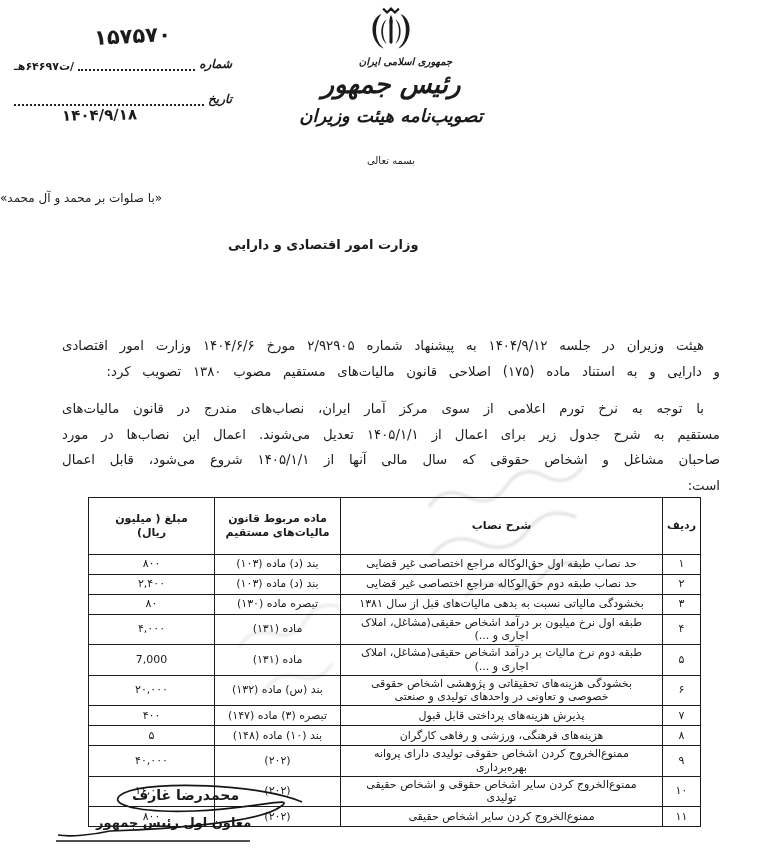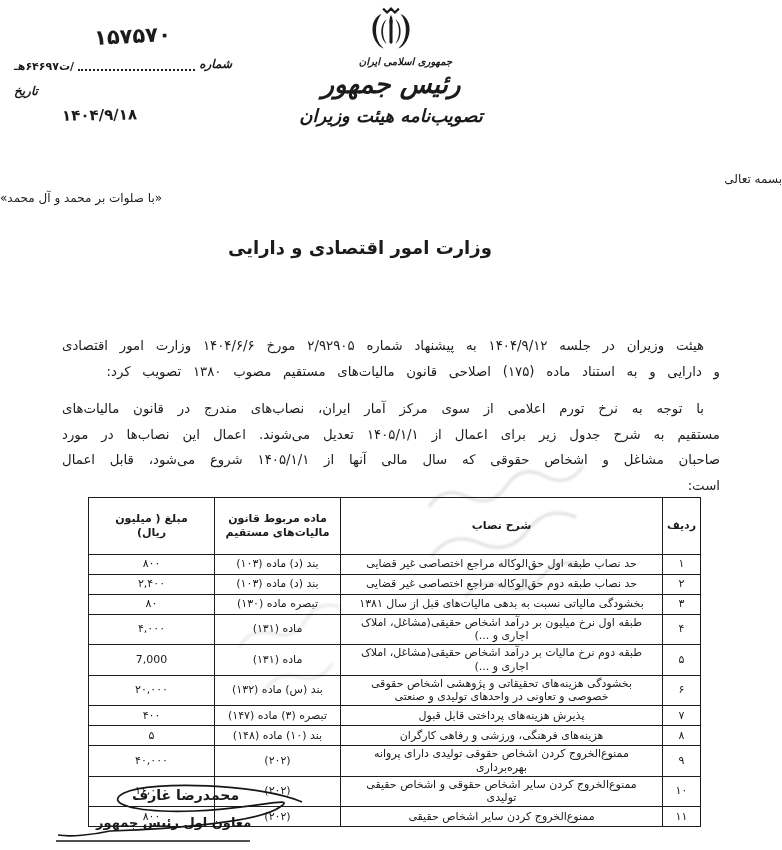--- a/index.html
+++ b/index.html
@@ -6,38 +6,38 @@
   body{width:782px;height:850px;position:relative;overflow:hidden;
        font-family:"DejaVu Sans",sans-serif;color:#1b1b1b;}
   .page{position:absolute;inset:0;direction:rtl;}
 
   
   .ref-block{position:absolute;left:14px;top:22px;width:228px;height:105px;direction:rtl;}
   .hand-number{position:absolute;top:2px;left:80px;font-size:21px;font-weight:bold;
                letter-spacing:6px;transform:rotate(-3deg);direction:ltr;}
   .ref-row{position:absolute;left:0;width:218px;display:flex;align-items:flex-end;gap:4px;}
   .ref-row.num{top:34px;}
-  .ref-row.date{top:62px;flex-direction:column;}
+  .ref-row.date{top:69px;}
   .ref-label{font-size:12px;font-weight:bold;font-style:italic;white-space:nowrap;text-align:right;}
   .dots{flex:1;border-bottom:2px dotted #222;height:13px;}
   .ref-suffix{font-size:11px;font-weight:bold;white-space:nowrap;transform:translateY(2px);}
   .hand-date{position:absolute;top:84px;left:48px;font-size:15px;font-weight:bold;
              letter-spacing:3px;transform:rotate(-1deg);}
 
   
   .letterhead{position:absolute;left:0;right:0;top:6px;text-align:center;}
   .emblem{display:block;margin:0 auto;}
   .country{font-size:10px;font-style:italic;font-weight:600;margin-top:1px;padding-left:29px;}
   .office{font-size:26px;font-weight:bold;font-style:italic;margin-top:2px;line-height:1.2;}
   .doctype{font-size:18px;font-weight:bold;font-style:italic;margin-top:5px;}
-  .besmeleh{position:absolute;left:0;right:0;top:172px;font-size:12px;}
+  .besmeleh{position:absolute;left:0;right:0;top:155px;text-align:center;font-size:10px;}
   .salutation{position:absolute;left:0;right:0;top:191px;text-align:left;font-size:12px;}
 
   
-  .recipient{position:absolute;left:228px;top:237px;font-size:18px;font-weight:bold;}
+  .recipient{position:absolute;left:228px;top:237px;font-size:13px;font-weight:bold;}
 
   
   .body-text{position:absolute;left:62px;top:285px;width:658px;direction:rtl;
              text-align:justify;font-size:13.3px;line-height:25.5px;word-spacing:7.5px;margin-top:48px;}
   .body-text p{margin:0 0 12px 0;text-indent:16px;}
 
   
   table.nisab{position:absolute;left:88px;top:497px;width:612px;border-collapse:collapse;
               direction:rtl;font-size:11px;table-layout:fixed;}
   table.nisab th,table.nisab td{border:1.4px solid #1d1d1d;line-height:1.25;overflow:hidden;}

